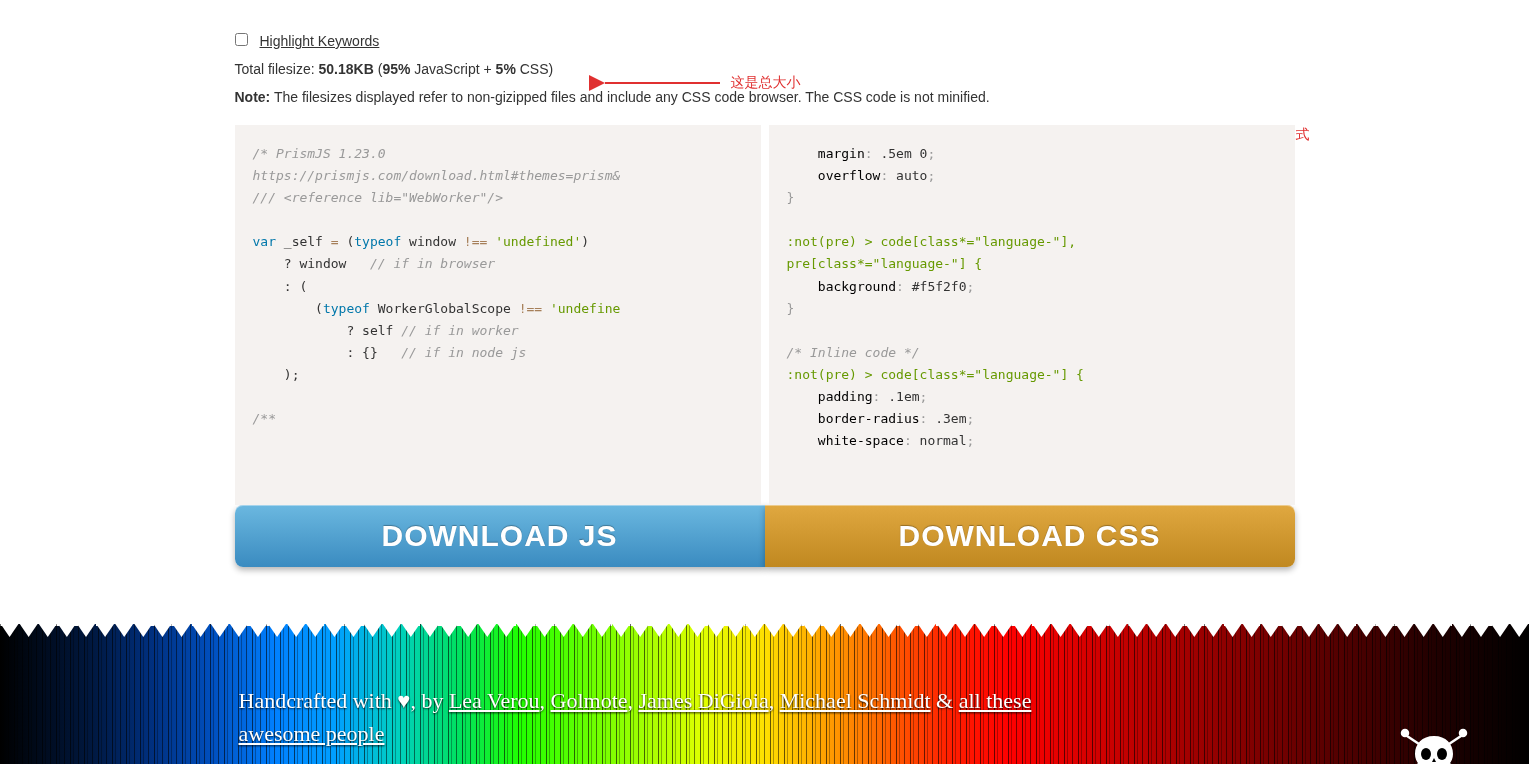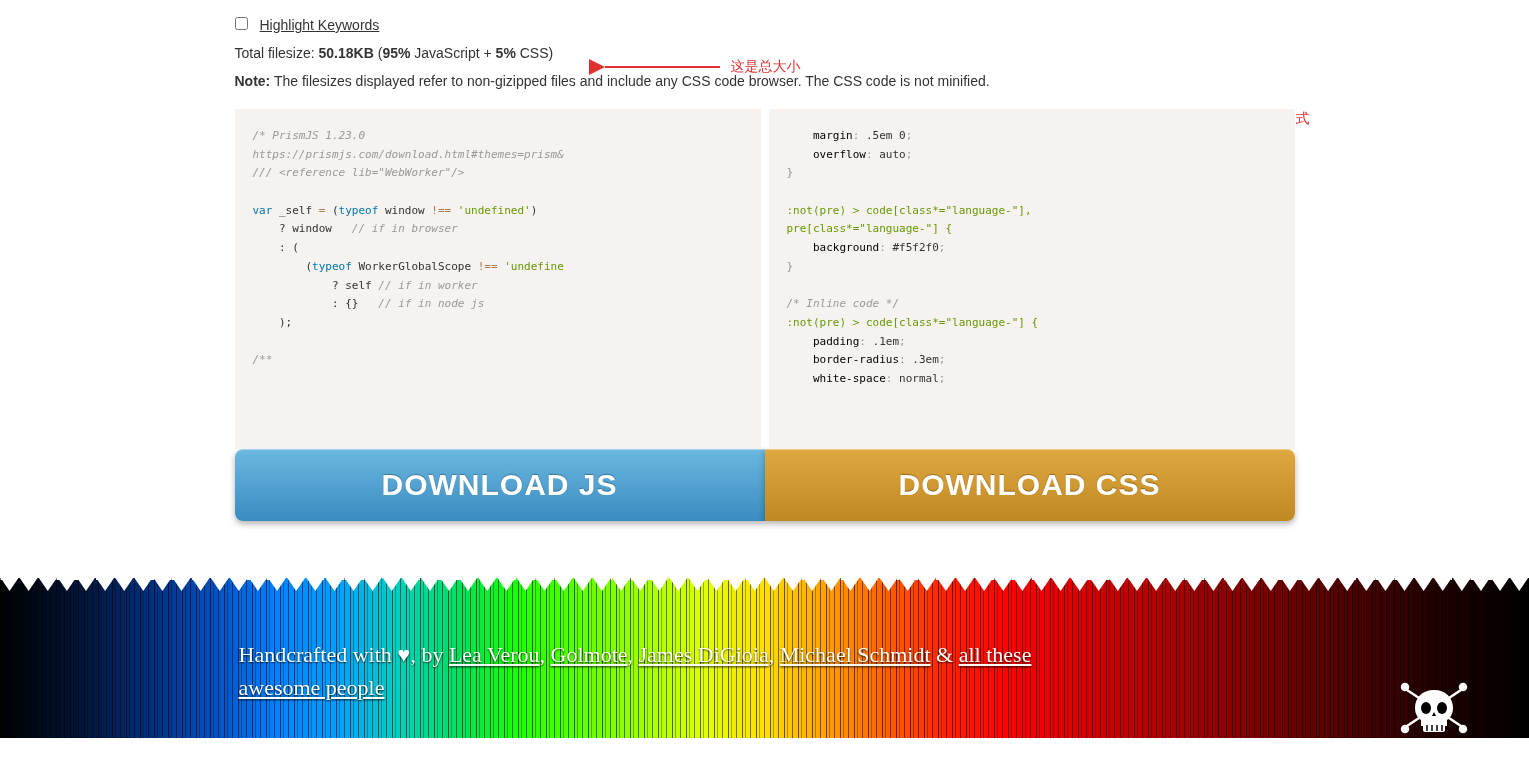--- a/index.html
+++ b/index.html
@@ -1,41 +1,41 @@
 <!DOCTYPE html>
 <html><head>
 <meta charset="utf-8">
 <style>
 *{box-sizing:border-box;margin:0;padding:0}
 body{font-family:Arial,sans-serif;font-size:14px;color:#333;background:#fff}
-.container{max-width:1100px;margin:0 auto;padding:17px 20px;position:relative}
+.container{max-width:1100px;margin:16px auto;padding:17px 20px;position:relative}
 .plugin-row{display:flex;gap:60px;margin-bottom:8px}
 .plugin-item{display:flex;align-items:baseline;gap:8px}
 .plugin-item input[type=checkbox]{margin-right:4px}
 .plugin-link{color:#333;text-decoration:underline}
 .plugin-author{color:#999;font-size:13px}
 .plugin-size{font-weight:bold;font-size:13px}
 .indent{margin-left:24px;font-size:13px}
 .total-line{margin:12px 0;font-size:14px}
 .total-line b{font-weight:bold}
 .note-line{margin:12px 0;font-size:14px}
 .code-panels{display:flex;gap:8px;margin-top:20px}
-.code-panel{flex:1;background:#f5f2f0;padding:18px;font-family:Consolas,Monaco,monospace;font-size:11px;line-height:1.7;overflow:auto;height:340px;position:relative;white-space:pre}
+.code-panel{flex:1;background:#f5f2f0;padding:18px;font-family:Consolas,Monaco,monospace;font-size:13px;line-height:1.7;overflow:auto;height:380px;position:relative;white-space:pre}
 .code-panel::-webkit-scrollbar{width:12px;height:12px}
 .code-panel::-webkit-scrollbar-thumb{background:#bbb}
 .code-panel::-webkit-scrollbar-track{background:#eee}
 .c-comment{color:#999;font-style:italic}
 .c-keyword{color:#07a}
 .c-punct{color:#999}
 .c-string{color:#690}
 .c-op{color:#a67f59}
 .c-prop{color:#000000}
 .c-sel{color:#690}
 .buttons{display:flex;margin-top:0}
-.btn{flex:1;height:72px;display:flex;align-items:center;justify-content:center;font-size:30px;font-weight:bold;color:#fff;text-shadow:0 -1px 1px rgba(0,0,0,.3);border:none;cursor:pointer;font-family:Arial,sans-serif;letter-spacing:1px}
+.btn{flex:1;height:62px;display:flex;align-items:center;justify-content:center;font-size:30px;font-weight:bold;color:#fff;text-shadow:0 -1px 1px rgba(0,0,0,.3);border:none;cursor:pointer;font-family:Arial,sans-serif;letter-spacing:1px}
 .btn-js{background:linear-gradient(#6bb8e0,#3a8bc0);border-radius:8px 0 0 8px;box-shadow:inset 0 1px 0 rgba(255,255,255,.4),0 3px 6px rgba(0,0,0,.3)}
 .btn-css{background:linear-gradient(#e0a840,#c08820);border-radius:0 8px 8px 0;box-shadow:inset 0 1px 0 rgba(255,255,255,.4),0 3px 6px rgba(0,0,0,.3)}
 .annotation{position:absolute;color:#e03030;font-size:14px}
 .arrow{position:absolute}
 .arrow-svg{overflow:visible}
 .footer{margin-top:40px;position:relative}
 .spectrum{height:160px;background:linear-gradient(90deg,#000 0%,#001840 6%,#003080 10%,#0050c0 14%,#0080ff 18%,#00a0ff 22%,#00d0c0 26%,#00e060 30%,#20ff00 34%,#60ff00 38%,#a0ff00 42%,#e0ff00 46%,#ffe000 50%,#ffa000 54%,#ff6000 58%,#ff2000 62%,#ff0000 66%,#e00000 70%,#c00000 74%,#a00000 78%,#800000 82%,#600000 86%,#400000 90%,#200000 94%,#000 100%);position:relative}
 .spectrum::before{content:"";position:absolute;top:-10px;left:0;right:0;height:12px;background:#fff;clip-path:polygon(0 0,100% 0,100% 100%,0 100%);-webkit-mask:repeating-linear-gradient(90deg,#000 0 12px,transparent 12px 24px)}
 .zigzag{position:absolute;top:-1px;left:0;right:0;height:14px;display:flex}
 .zig{width:22px;height:14px;background:#fff;clip-path:polygon(0 0,100% 0,50% 100%)}

